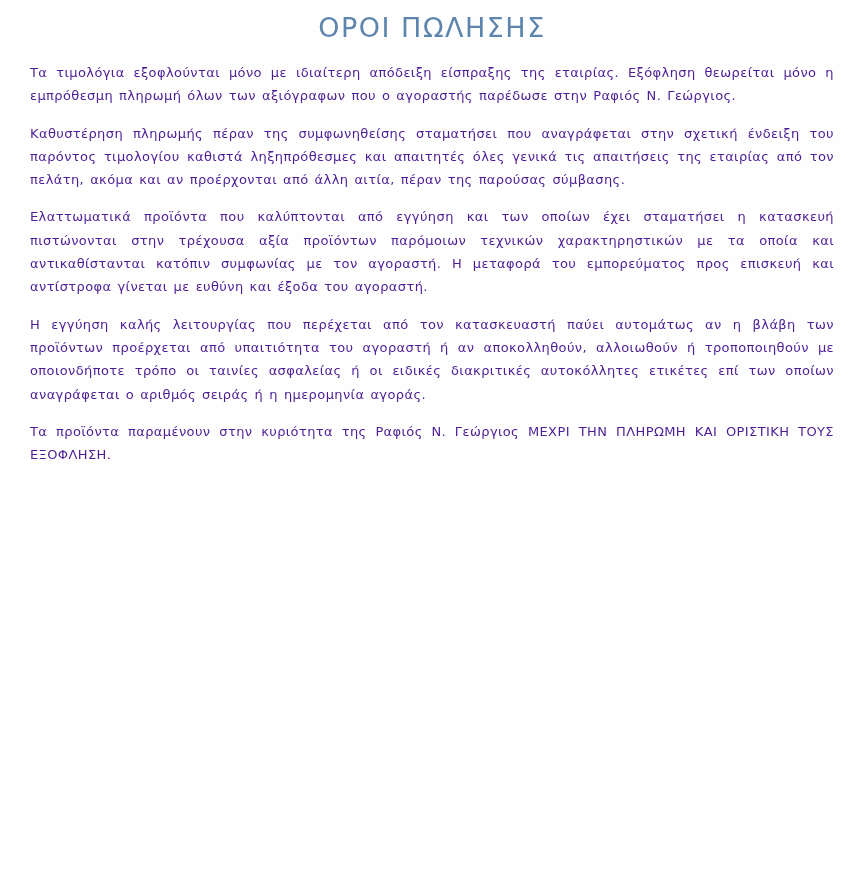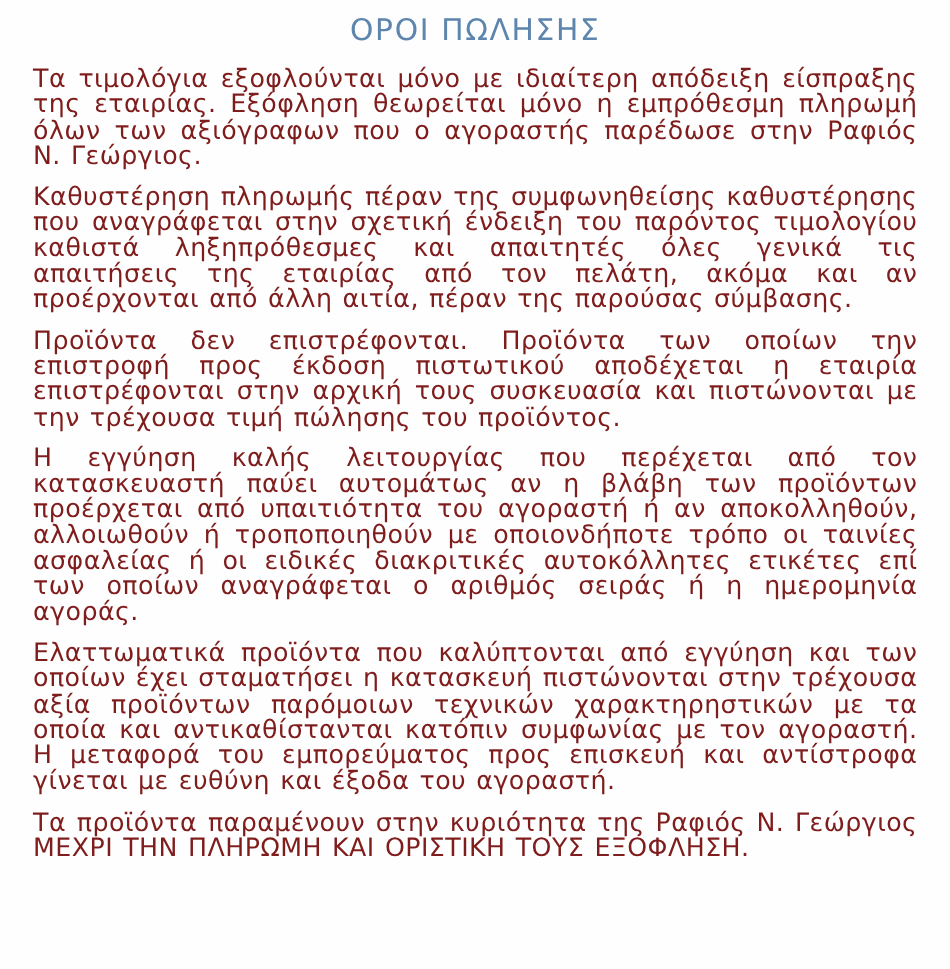--- a/index.html
+++ b/index.html
@@ -25,44 +25,43 @@
     text-align: center;
     font-size: 27px;
     font-weight: 400;
     letter-spacing: 1.5px;
     color: #5d85ad;
     filter: blur(0.3px);
   }
   .para {
     margin: 0 0 14px 0;
     text-align: justify;
-    font-size: 23px;
+    font-size: 13px;
     line-height: 23.3px;
     letter-spacing: 0.4px;
     word-spacing: 1.5px;
-    color: #7f1d1d;
+    color: #4c1d95;
     filter: blur(0.3px);
   }
   .para:last-child {
     margin-bottom: 0;
   }
 </style>
 </head>
 <body>
 
 <div class="page">
   <h1 class="doc-title">ΟΡΟΙ ΠΩΛΗΣΗΣ</h1>
 
   <p class="para">Τα τιμολόγια εξοφλούνται μόνο με ιδιαίτερη απόδειξη είσπραξης της εταιρίας. Εξόφληση θεωρείται μόνο η εμπρόθεσμη πληρωμή όλων των αξιόγραφων που ο αγοραστής παρέδωσε στην Ραφιός Ν. Γεώργιος.</p>
 
 
-  <p class="para">Καθυστέρηση πληρωμής πέραν της συμφωνηθείσης καθυστέρησης που αναγράφεται στην σχετική ένδειξη του παρόντος τιμολογίου καθιστά ληξηπρόθεσμες και απαιτητές όλες γενικά τις απαιτήσεις της εταιρίας από τον πελάτη, ακόμα και αν προέρχονται από άλλη αιτία, πέραν της παρούσας σύμβασης.</p>
-
-  <p class="para">Προϊόντα δεν επιστρέφονται. Προϊόντα των οποίων την επιστροφή προς έκδοση πιστωτικού αποδέχεται η εταιρία επιστρέφονται στην αρχική τους συσκευασία και πιστώνονται με την τρέχουσα τιμή πώλησης του προϊόντος.</p>
+  <p class="para">Καθυστέρηση πληρωμής πέραν της συμφωνηθείσης σταματήσει που αναγράφεται στην σχετική ένδειξη του παρόντος τιμολογίου καθιστά ληξηπρόθεσμες και απαιτητές όλες γενικά τις απαιτήσεις της εταιρίας από τον πελάτη, ακόμα και αν προέρχονται από άλλη αιτία, πέραν της παρούσας σύμβασης.</p>
 
 
-  <p class="para">Η εγγύηση καλής λειτουργίας που περέχεται από τον κατασκευαστή παύει αυτομάτως αν η βλάβη των προϊόντων προέρχεται από υπαιτιότητα του αγοραστή ή αν αποκολληθούν, αλλοιωθούν ή τροποποιηθούν με οποιονδήποτε τρόπο οι ταινίες ασφαλείας ή οι ειδικές διακριτικές αυτοκόλλητες ετικέτες επί των οποίων αναγράφεται ο αριθμός σειράς ή η ημερομηνία αγοράς.</p>
 
   <p class="para">Ελαττωματικά προϊόντα που καλύπτονται από εγγύηση και των οποίων έχει σταματήσει η κατασκευή πιστώνονται στην τρέχουσα αξία προϊόντων παρόμοιων τεχνικών χαρακτηρηστικών με τα οποία και αντικαθίστανται κατόπιν συμφωνίας με τον αγοραστή. Η μεταφορά του εμπορεύματος προς επισκευή και αντίστροφα γίνεται με ευθύνη και έξοδα του αγοραστή.</p>
+
+  <p class="para">Η εγγύηση καλής λειτουργίας που περέχεται από τον κατασκευαστή παύει αυτομάτως αν η βλάβη των προϊόντων προέρχεται από υπαιτιότητα του αγοραστή ή αν αποκολληθούν, αλλοιωθούν ή τροποποιηθούν με οποιονδήποτε τρόπο οι ταινίες ασφαλείας ή οι ειδικές διακριτικές αυτοκόλλητες ετικέτες επί των οποίων αναγράφεται ο αριθμός σειράς ή η ημερομηνία αγοράς.</p>
 
 
   <p class="para">Τα προϊόντα παραμένουν στην κυριότητα της Ραφιός Ν. Γεώργιος ΜΕΧΡΙ ΤΗΝ ΠΛΗΡΩΜΗ ΚΑΙ ΟΡΙΣΤΙΚΗ ΤΟΥΣ ΕΞΟΦΛΗΣΗ.</p>
 </div>
 
 </body></html>

